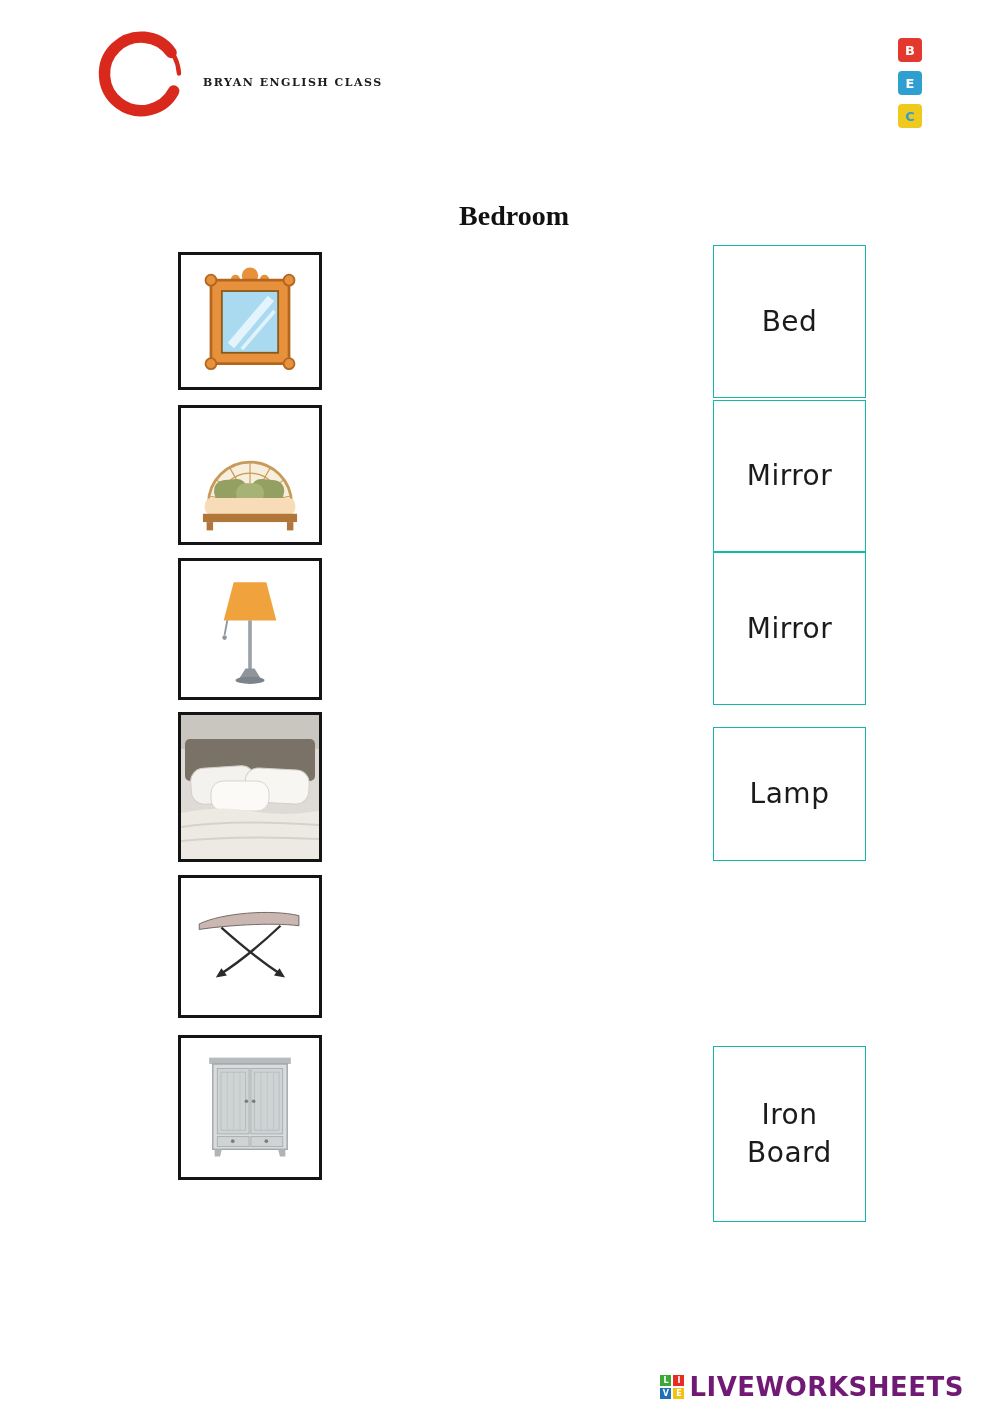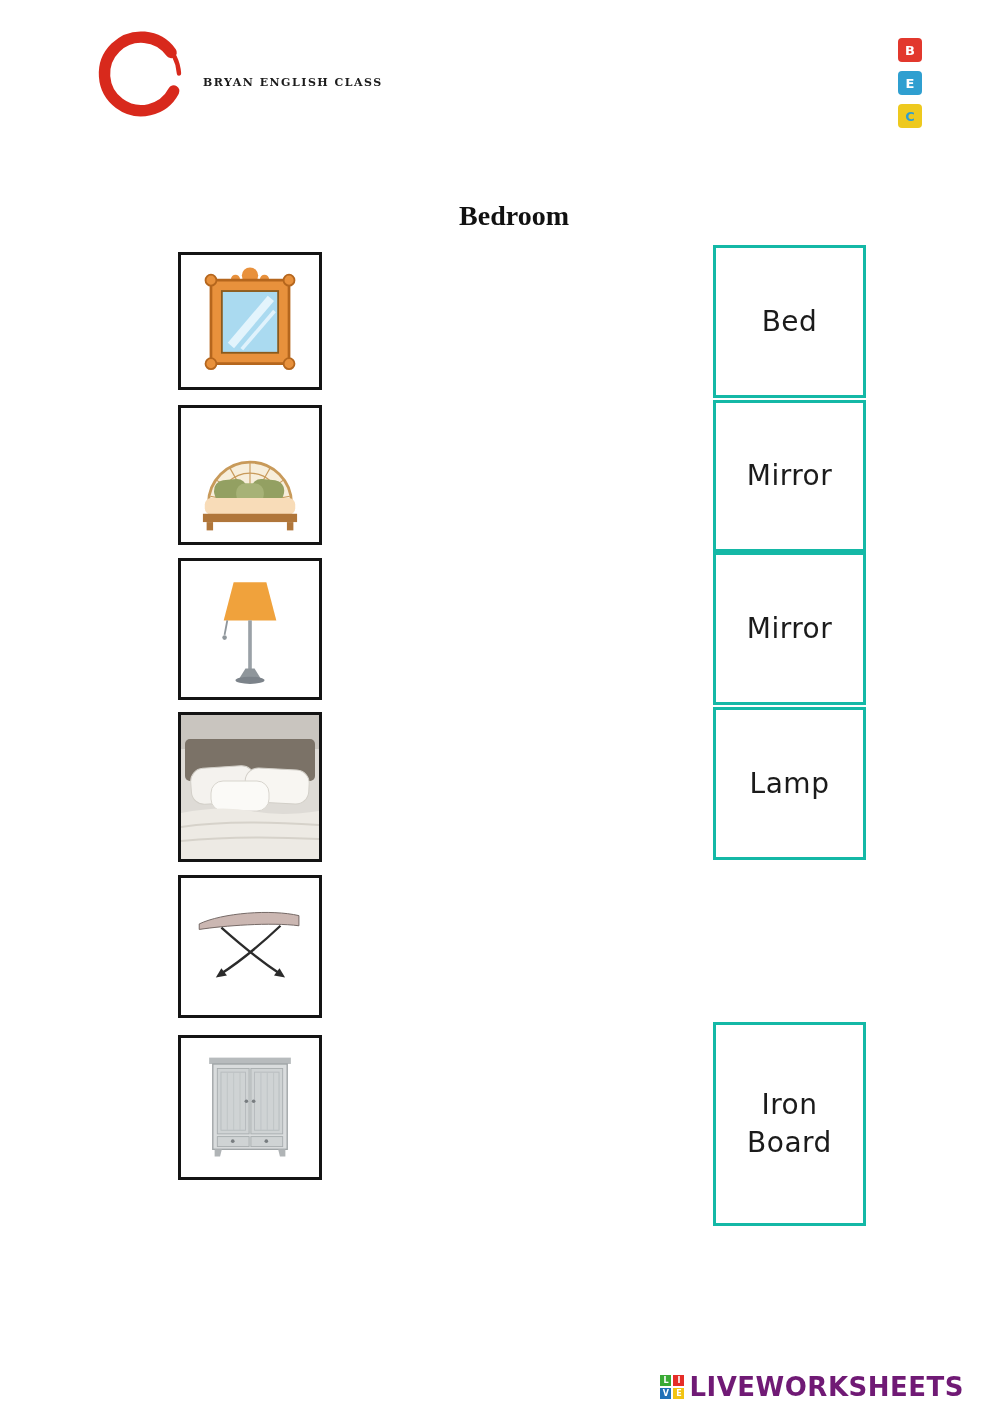--- a/index.html
+++ b/index.html
@@ -53,29 +53,29 @@
   .pos-i2 { top:405px;  height:140px; }
   .pos-i3 { top:558px;  height:142px; }
   .pos-i4 { top:712px;  height:150px; padding:0; }
   .pos-i4 svg { width:100%; height:100%; }
   .pos-i5 { top:875px;  height:143px; }
   .pos-i6 { top:1035px; height:145px; }
 
   
   .word-box {
     position:absolute; left:713px; width:153px;
-    border:3px solid #14b8a6; background:#ffffff; box-sizing:border-box;
+    border:1px solid #14b8a6; background:#ffffff; box-sizing:border-box;
     display:flex; align-items:center; justify-content:center;
   }
   .pos-w1 { top:245px;  height:153px; }
   .pos-w2 { top:400px;  height:152px; }
   .pos-w3 { top:552px;  height:153px; }
-  .pos-w4 { top:707px;  height:153px; }
+  .pos-w4 { top:727px;  height:134px; }
   .pos-w5 { top:862px;  height:156px; }
-  .pos-w6 { top:1022px; height:204px; }
+  .pos-w6 { top:1046px; height:176px; }
   .word-label {
     font-family:"DejaVu Sans", sans-serif;
     font-size:28px; color:#1b1b1b; text-align:center;
     white-space:pre-line; line-height:1.35; letter-spacing:0.5px;
   }
   .pos-w5 .word-label { font-size:25px; }
 
   
   .footer {
     position:absolute; right:36px; top:1372px;

